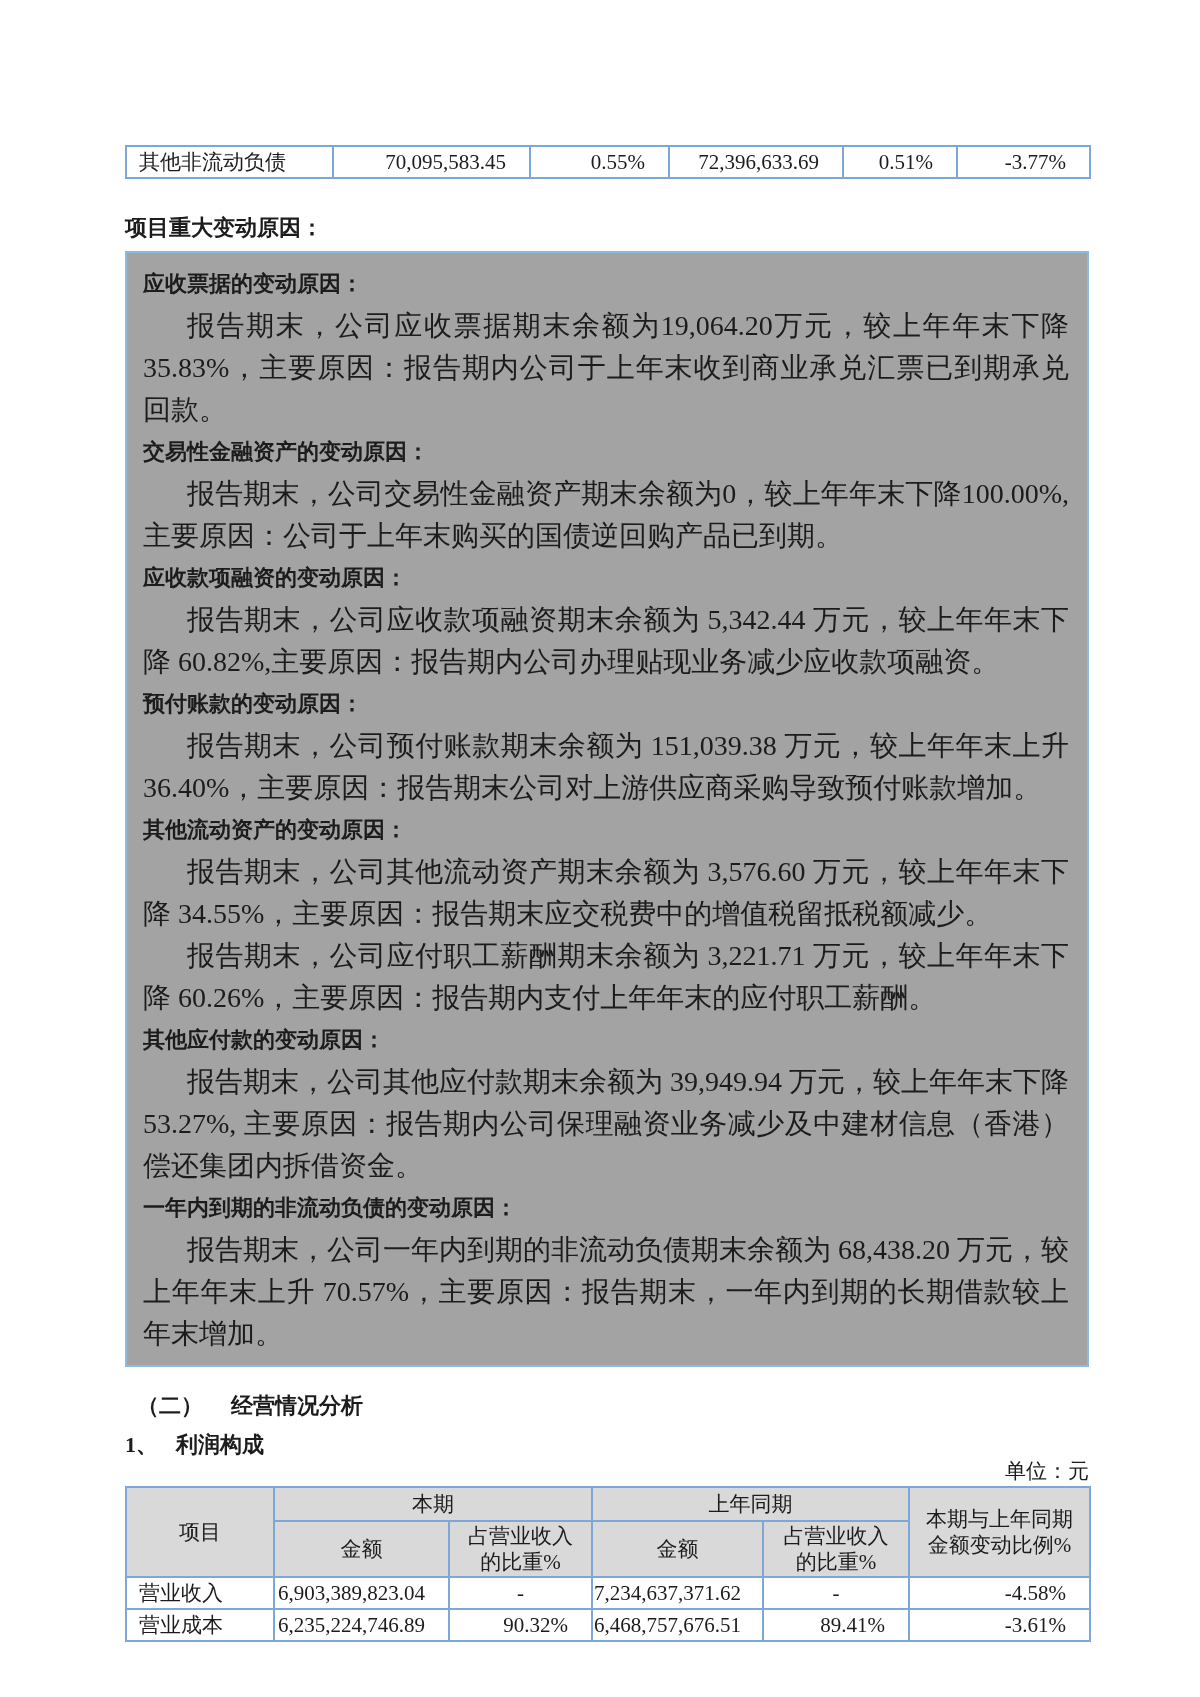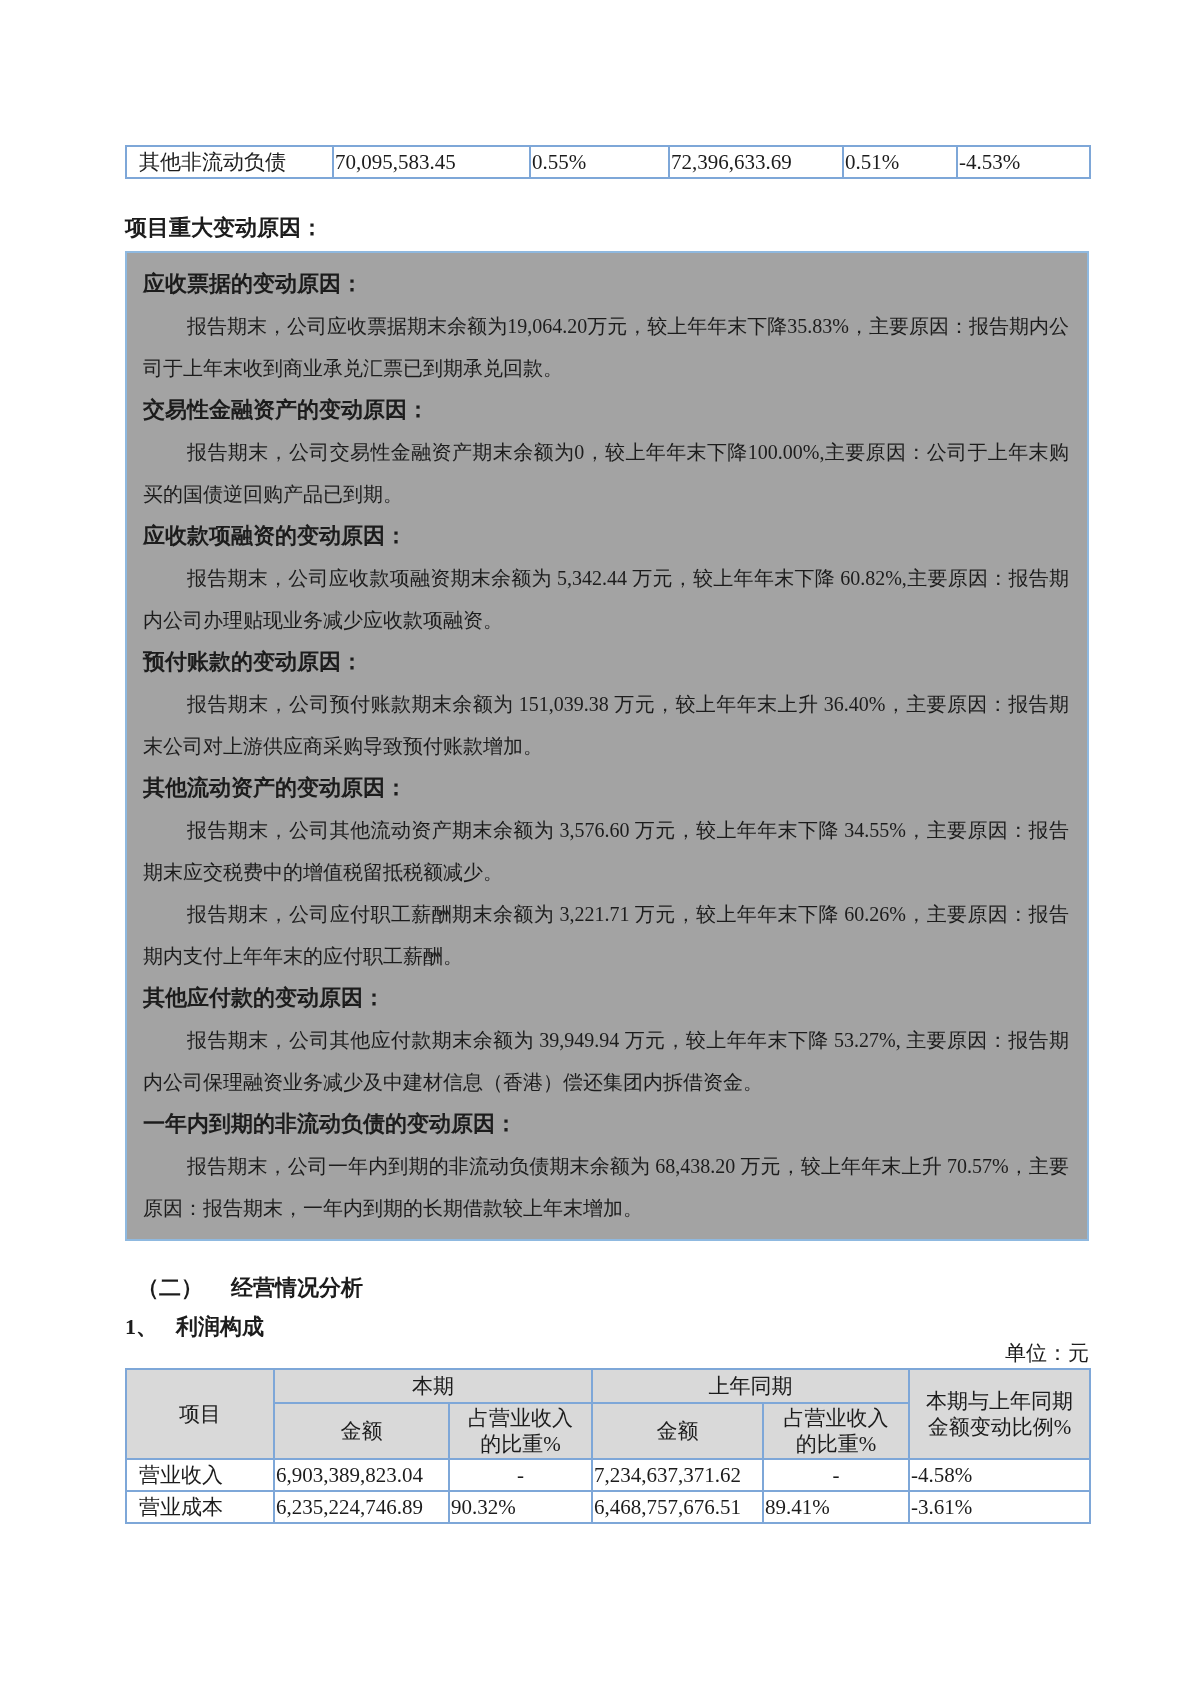--- a/index.html
+++ b/index.html
@@ -20,21 +20,21 @@
     font-size: 21px;
   }
   table.tbl td {
     border: 2px solid #7ea7d8;
     vertical-align: middle;
     overflow: hidden;
   }
   .top-tbl { margin-top: 145px; }
   .top-tbl td { height: 30px; }
   td.name { text-align: left;  padding-left: 12px; }
-  td.num  { text-align: left; padding-right: 23px; }
+  td.num  { text-align: right; padding-right: 23px; }
   td.ac   { text-align: center; }
 
   
   .reasons-title {
     margin: 36px 0 10px 0;
     font-size: 22px;
     font-weight: bold;
     line-height: 26px;
   }
   .reason-box {
@@ -43,29 +43,29 @@
     background: #a3a3a3;
   }
   .rh {
     margin: 0;
     font-size: 22px;
     font-weight: bold;
     line-height: 42px;
   }
   .rb {
     margin: 0;
-    font-size: 20px;
+    font-size: 28px;
     line-height: 42px;
     text-align: justify;
     text-indent: 44px;
   }
 
   
   .ops-heading {
-    margin-top: 34px;
+    margin-top: 26px;
     padding-left: 12px;
     font-size: 22px;
     font-weight: bold;
     line-height: 26px;
   }
   .ops-heading .gap { display: inline-block; width: 28px; }
   .profit-heading {
     margin-top: 13px;
     font-size: 22px;
     font-weight: bold;
@@ -104,21 +104,21 @@
         <col style="width:114px">
         <col style="width:133px">
     </colgroup>
     <tbody>
         <tr>
       <td class="name">其他非流动负债</td>
       <td class="num">70,095,583.45</td>
       <td class="num">0.55%</td>
       <td class="num">72,396,633.69</td>
       <td class="num">0.51%</td>
-      <td class="num">-4.53%</td>
+      <td class="num">-3.77%</td>
     </tr>
   </tbody>
     </table>
 
   <div class="reasons-title">项目重大变动原因：</div>
 
   <div class="reason-box">
     <p class="rh">应收票据的变动原因：</p>
     <p class="rb">报告期末，公司应收票据期末余额为19,064.20万元，较上年年末下降35.83%，主要原因：报告期内公司于上年末收到商业承兑汇票已到期承兑回款。</p>
     <p class="rh">交易性金融资产的变动原因：</p>

